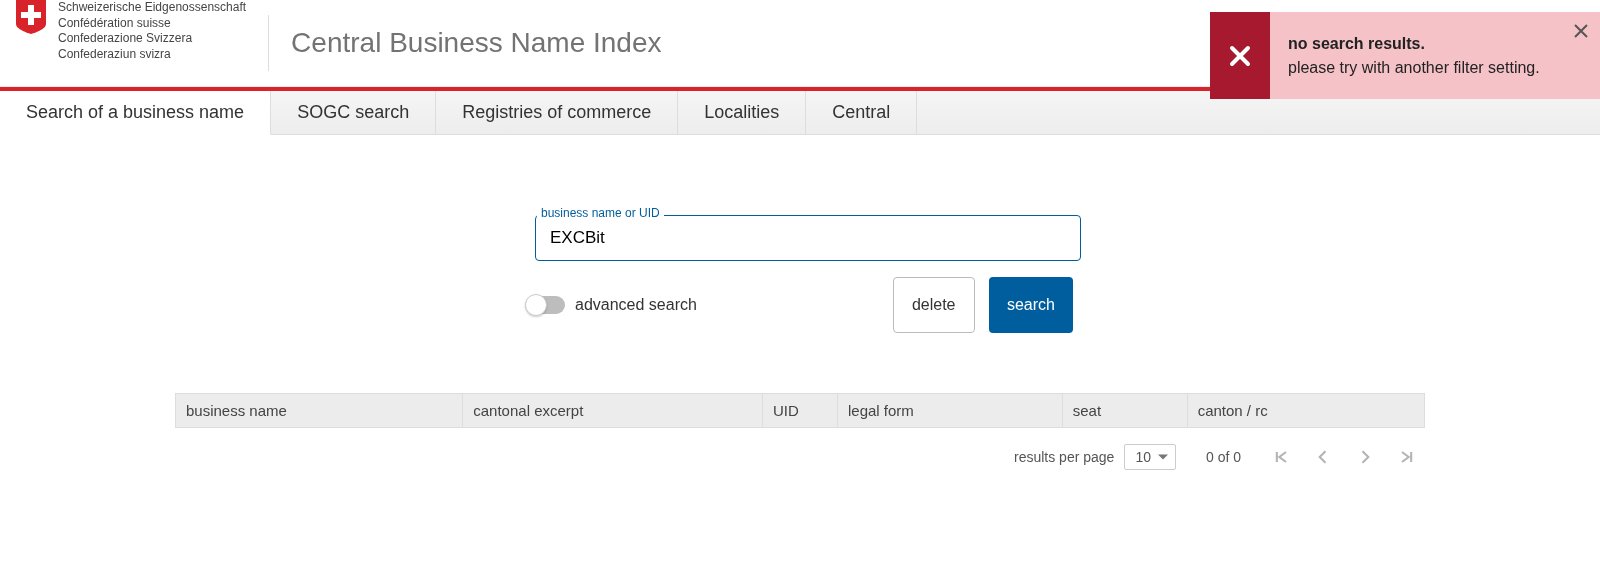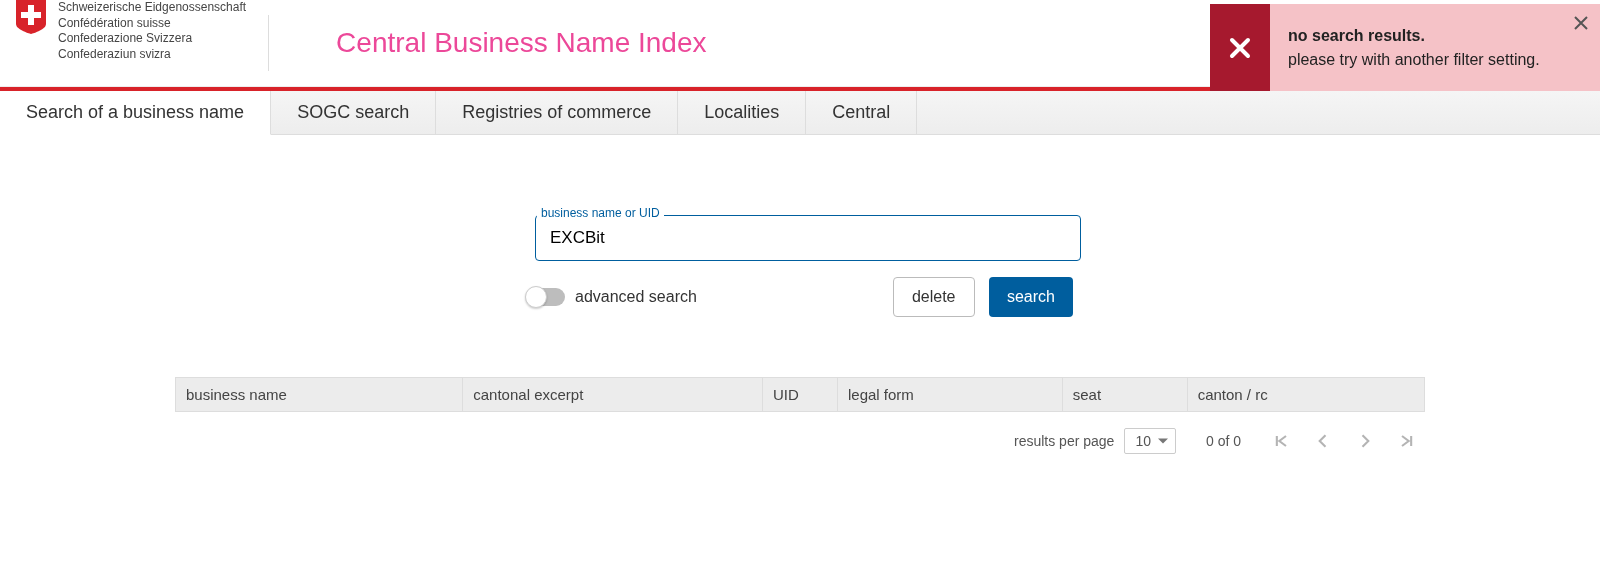--- a/index.html
+++ b/index.html
@@ -47,23 +47,22 @@
     line-height:1.3;
     color:#454545;
   }
   .fed-text span{display:block;}
   .vline{
     width:1px;height:56px;background:#ddd;
     margin:0 22px;
   }
   .site-title{
     font-size:28px;
-    color:#ec4899;
+    color:#737373;
     font-weight:400;
-    margin-left:45px;
   }
   .red-bar{
     height:4px;
     background:var(--red);
     width:100%;
   }
   
   .tabs{
     display:flex;
     background:linear-gradient(to bottom,#f5f5f5,#ededed);
@@ -82,21 +81,21 @@
   }
   .tab.active{
     background:#fff;
     position:relative;
     border-bottom:1px solid #fff;
     margin-bottom:-1px;
   }
   
   .toast{
     position:absolute;
-    top:4px;right:0;
+    top:12px;right:0;
     display:flex;
     align-items:stretch;
     z-index:10;
     height:87px;
   }
   .toast-icon{
     width:60px;
     background:var(--dark-red);
     display:flex;align-items:center;justify-content:center;
   }
@@ -161,21 +160,21 @@
     position:relative;
     cursor:pointer;
   }
   .switch .knob{
     width:22px;height:22px;border-radius:50%;
     background:#fff;border:1px solid #ccc;
     position:absolute;left:-2px;top:-2px;
     box-shadow:0 1px 2px rgba(0,0,0,.2);
   }
   .btn{
-    height:40px;
+    height:56px;
     padding:0 18px;
     border-radius:4px;
     font-size:16px;
     cursor:pointer;
   }
   .btn.delete{
     background:#fff;border:1px solid #bbb;color:#333;margin-right:10px;
   }
   .btn.search{
     background:var(--btn-blue);color:#fff;border:none;

